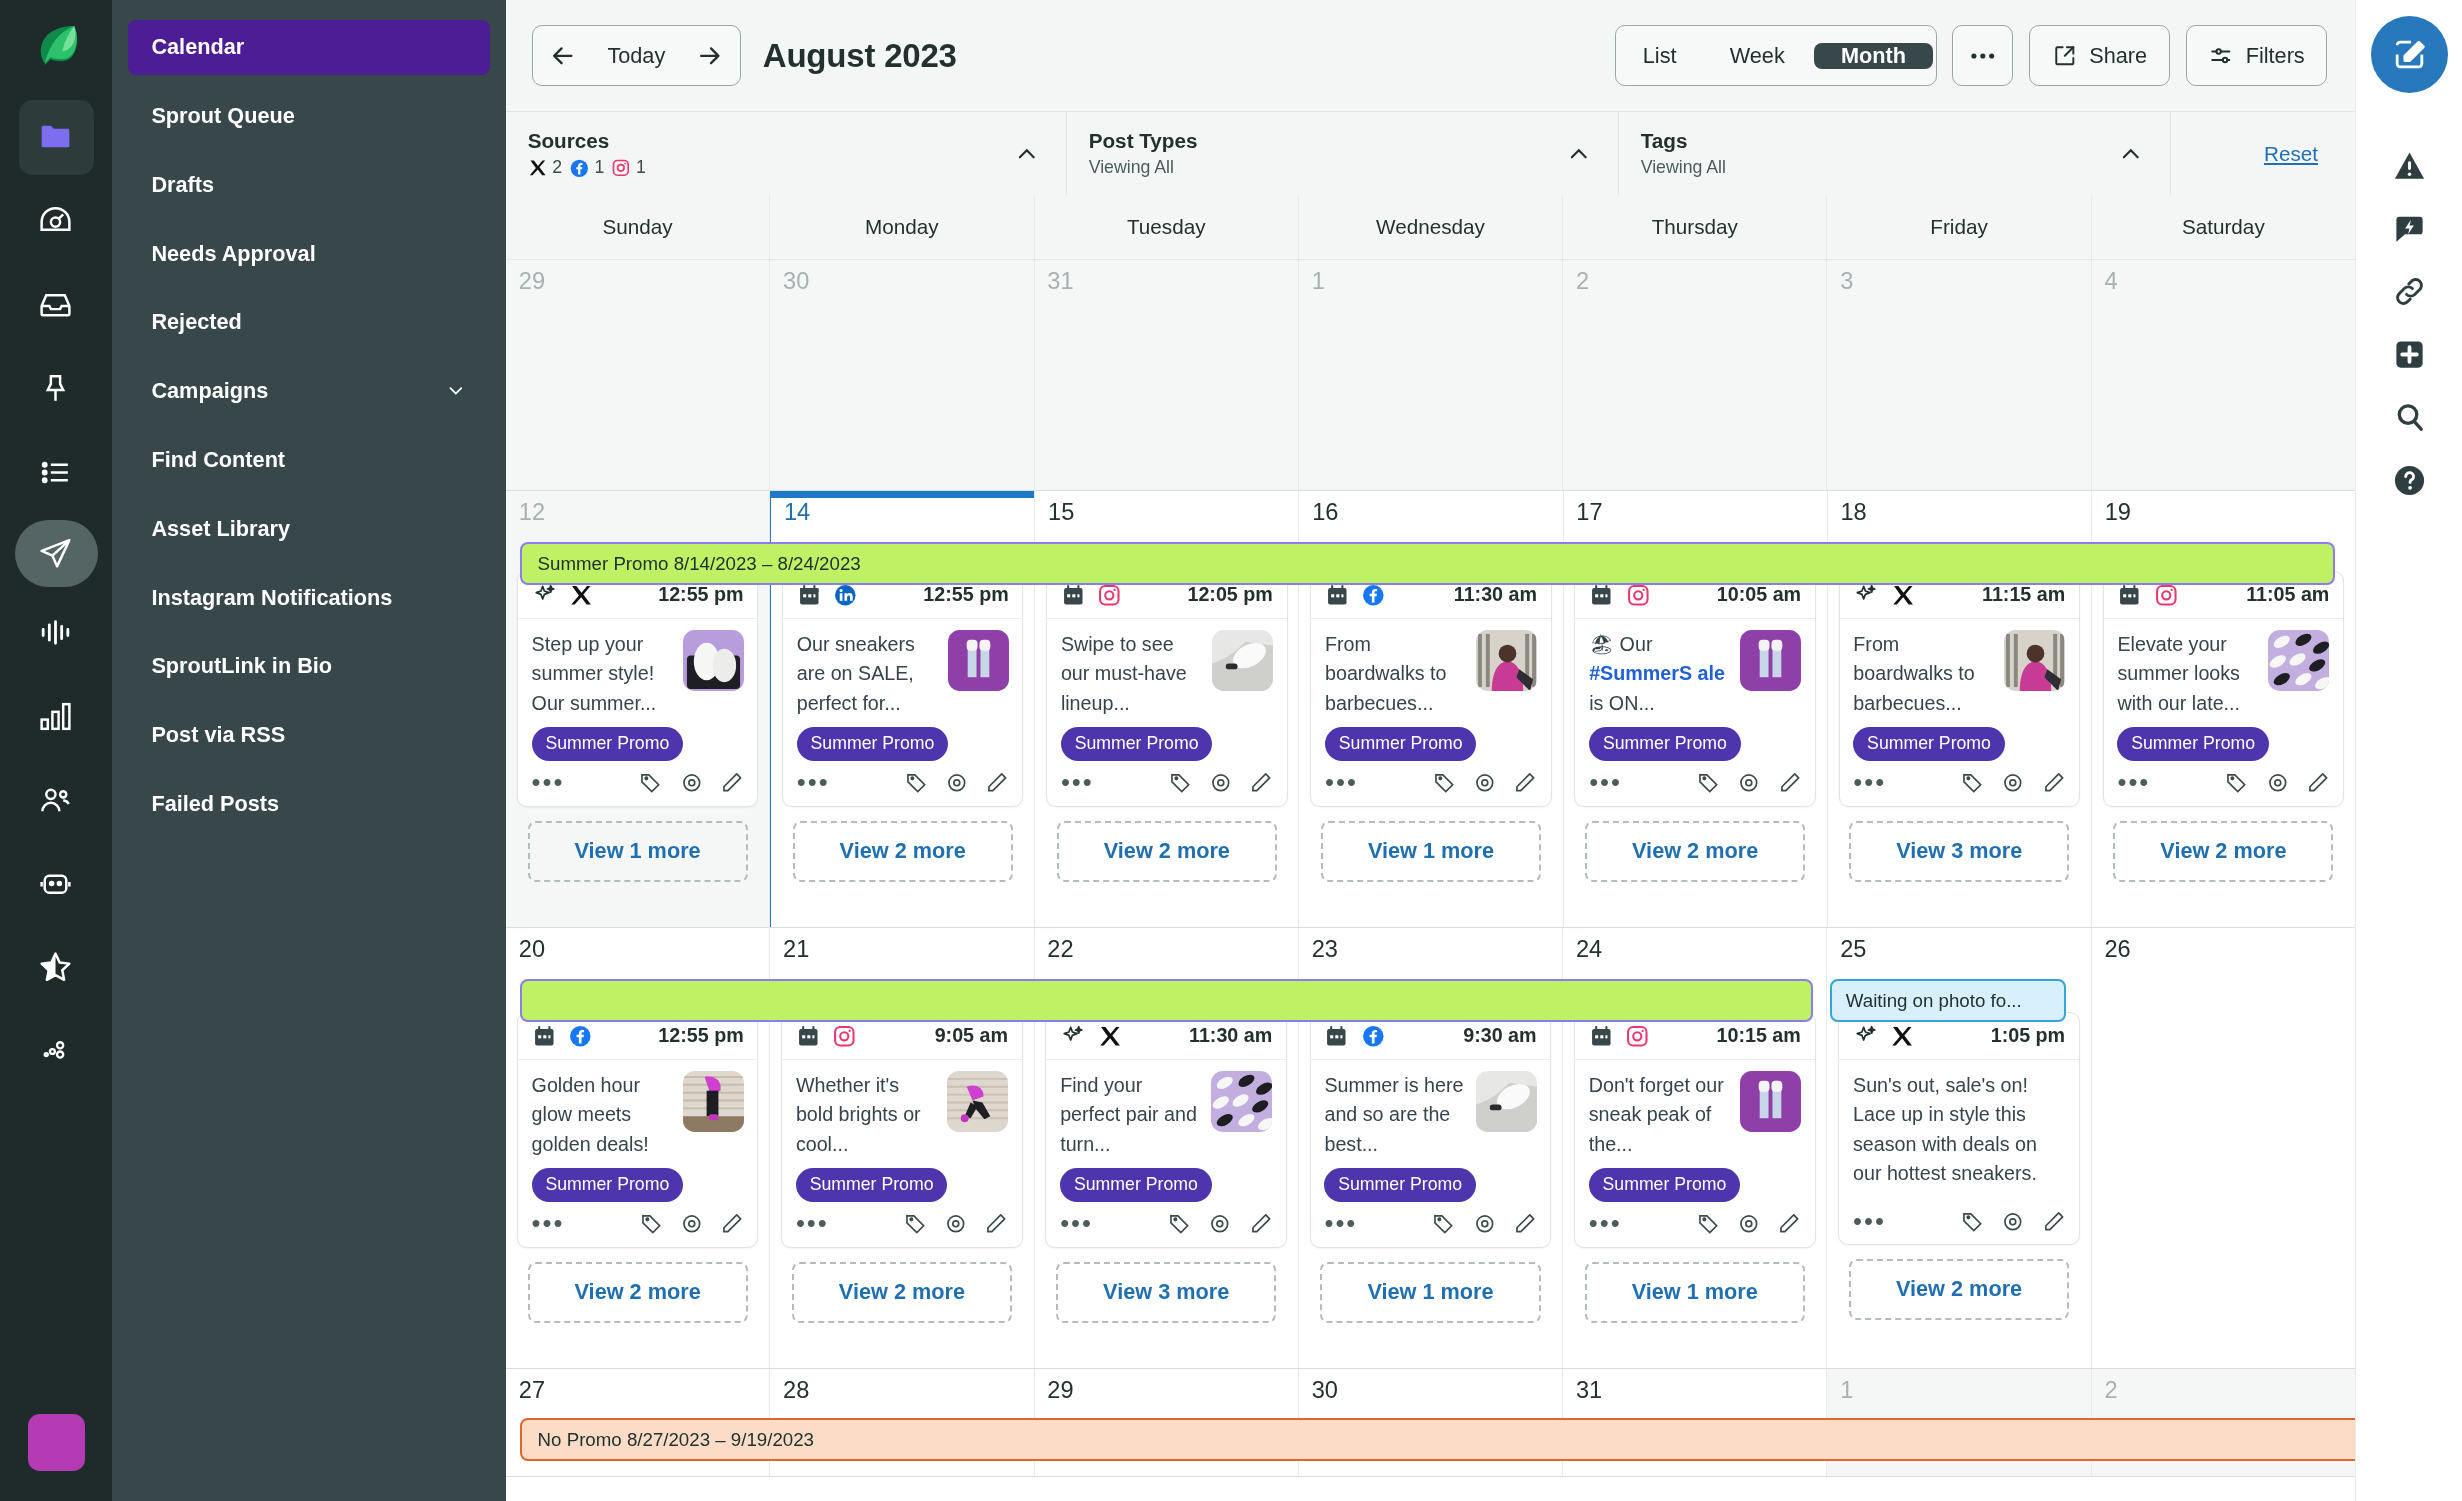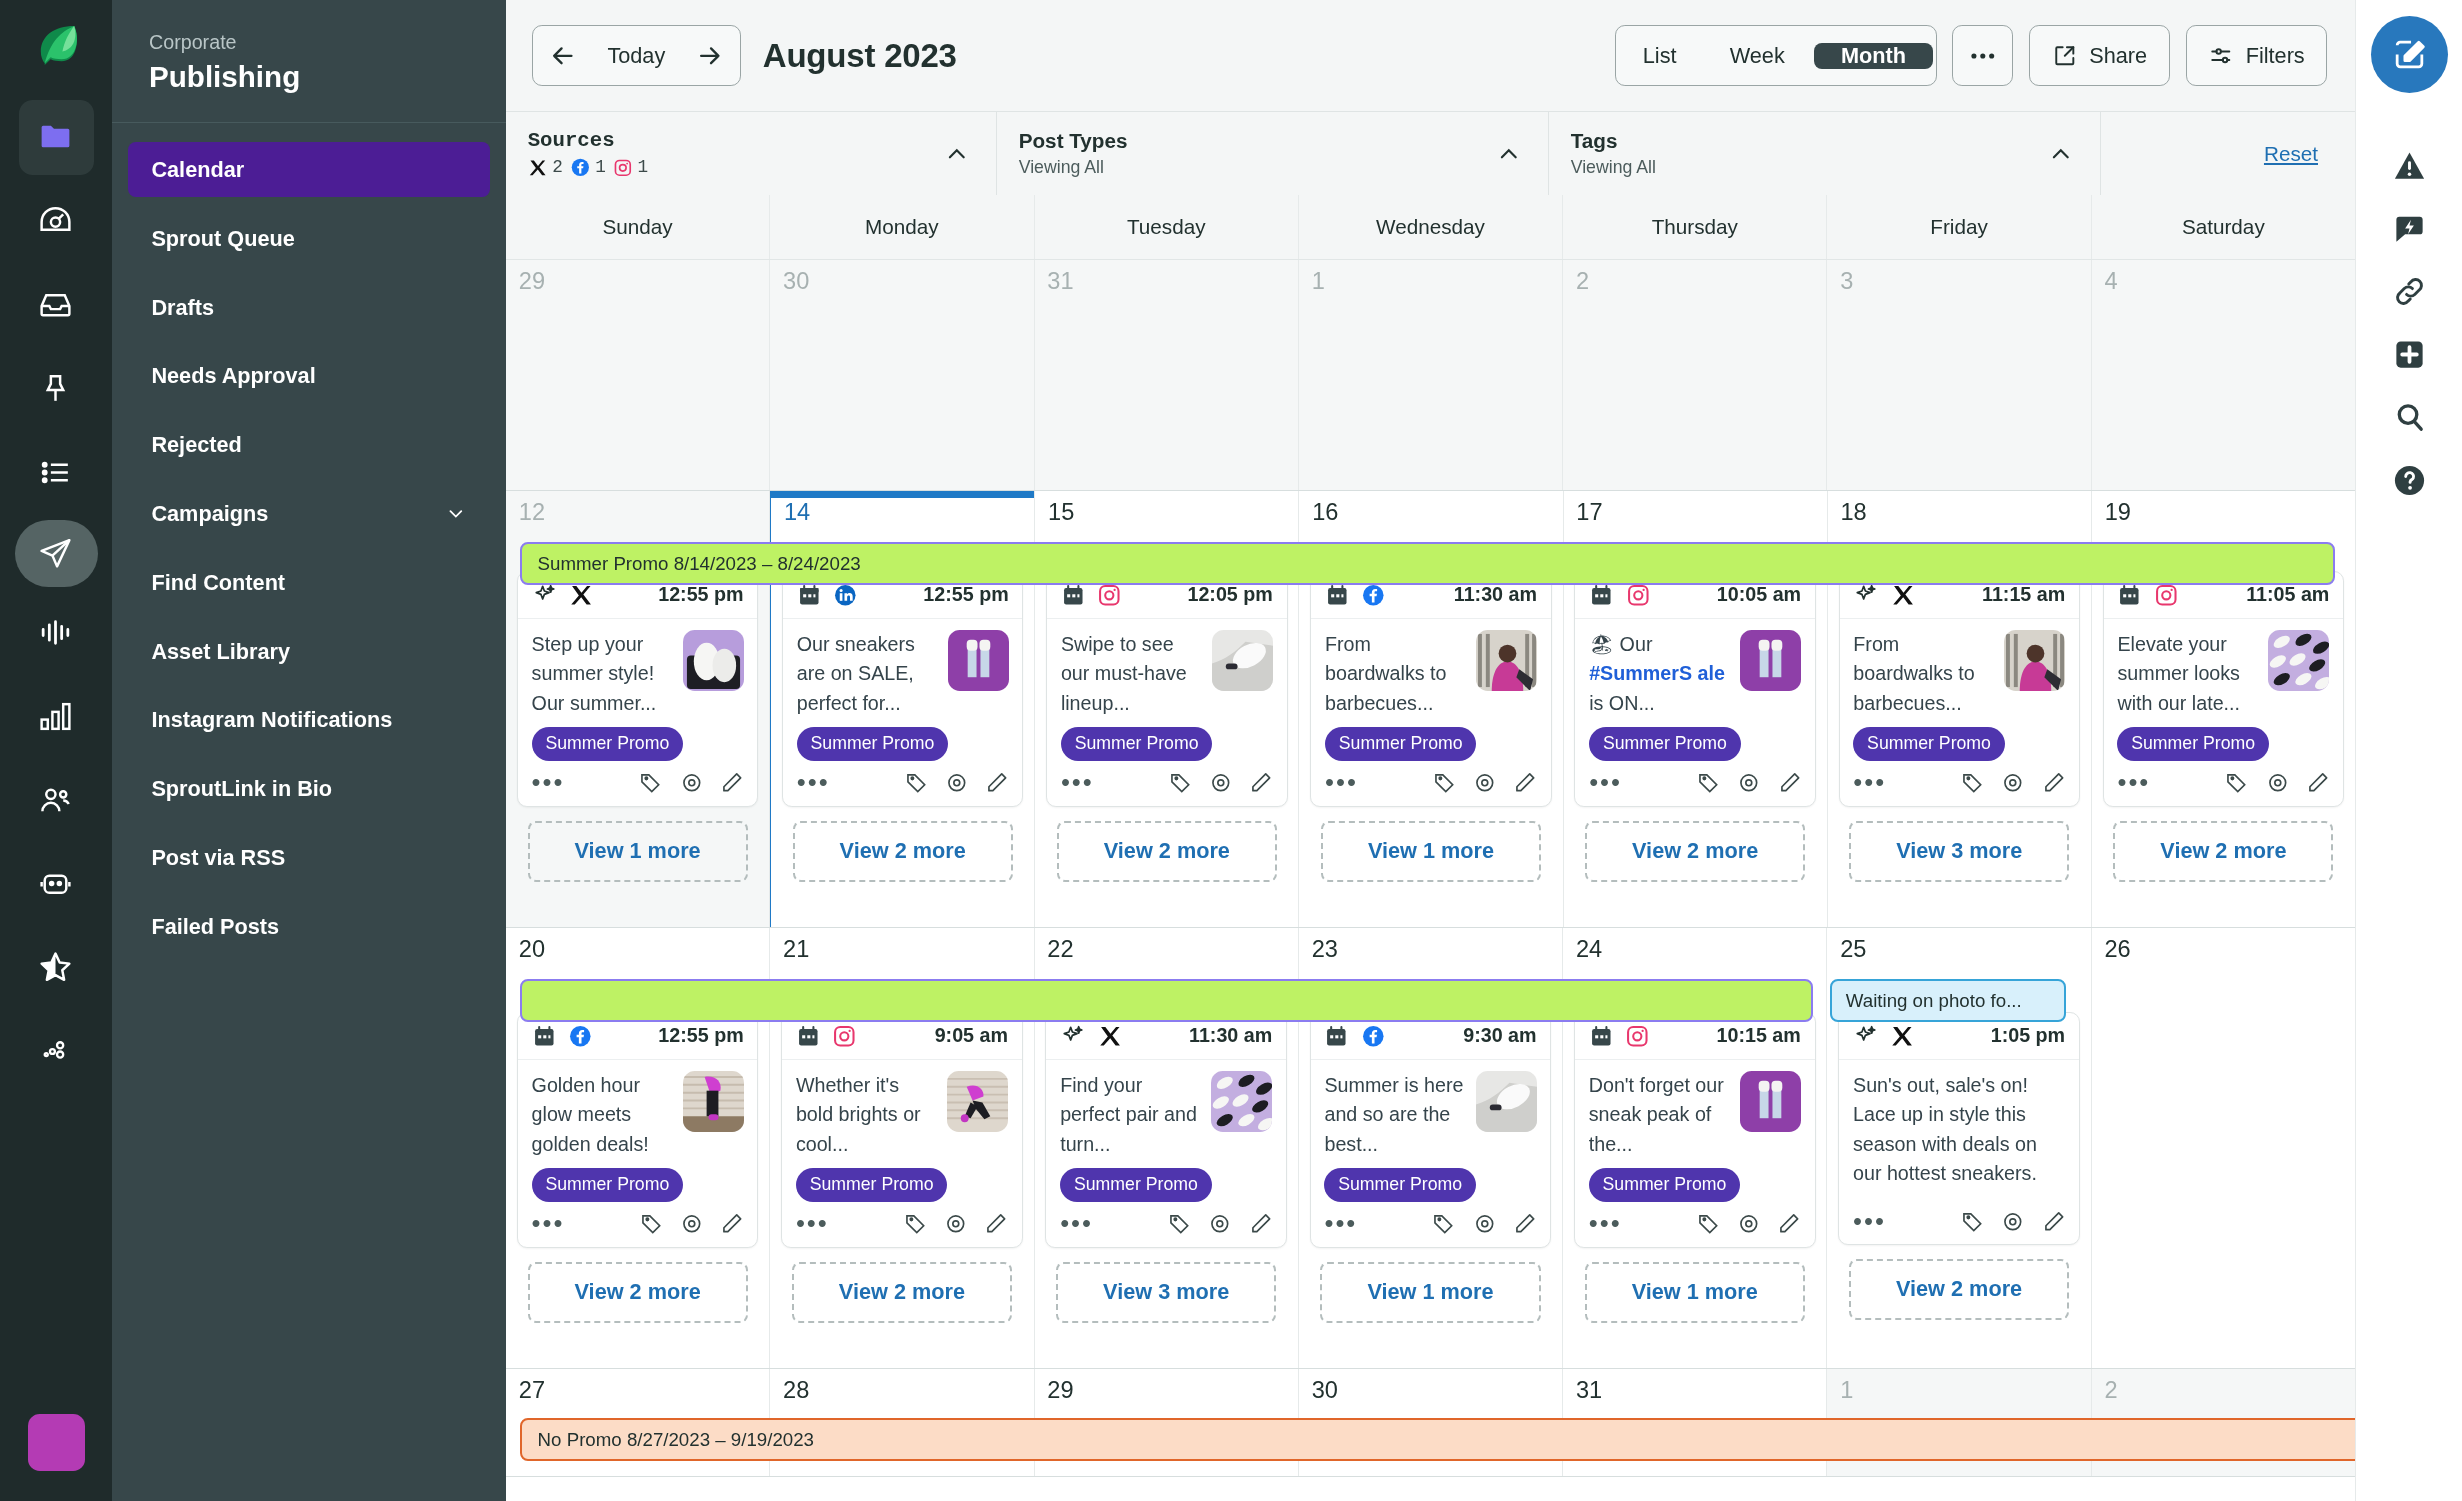--- a/index.html
+++ b/index.html
@@ -93,21 +93,21 @@
 
   
   .filterbar {
     height: 84px; flex: 0 0 84px; display: flex; align-items: stretch;
     background: #f4f6f6; border-top: 1px solid #dfe4e4;
   }
   .filt {
     display: flex; align-items: center; justify-content: space-between;
     padding: 0 25.6px 0 21.7px; border-right: 1px solid #dfe4e4; cursor: pointer;
   }
-  .filt.f1 { width: 491px; font-family: Liberation Mono, monospace; }
+  .filt.f1 { width: 561px; }
   .filt.f2 { width: 552px; }
   .filt.f3 { width: 552px; }
   .filt-l { display: flex; flex-direction: column; justify-content: center; gap: 4.9px;}
   .filt-title { font-size: 20.7px; font-weight: bold; color: #22312f; }
   .filt-sub { font-size: 17.7px; color: #4c5c5c; }
   .src-row { display: flex; align-items: center; gap: 6.9px; }
   .src-chip { display: flex; align-items: center; gap: 4.9px; font-size: 17.7px; color: #3c4a4a; }
   .reset-wrap { flex: 1 1 auto; display: flex; align-items: center; justify-content: flex-end; padding-right: 37px;}
   .reset-link { font-size: 20.7px; color: #1f6fb2; text-decoration: underline; cursor: pointer;}
 
@@ -304,24 +304,20 @@
             <circle cx="6" cy="14" r="1"></circle>
           </svg>
       </span>
     </div>
 
     <div class="rail-spacer"></div>
     <div class="rail-avatar"></div>
   </div>
 
   <div class="nav-panel">
-    <div class="nav-head">
-      <div class="nav-eyebrow">Corporate</div>
-      <div class="nav-title">Publishing</div>
-    </div>
     <div class="nav-list">
       <div class="nav-item active">
         <span class="lbl">Calendar</span>
       </div>
       <div class="nav-item">
         <span class="lbl">Sprout Queue</span>
       </div>
       <div class="nav-item">
         <span class="lbl">Drafts</span>
       </div>

